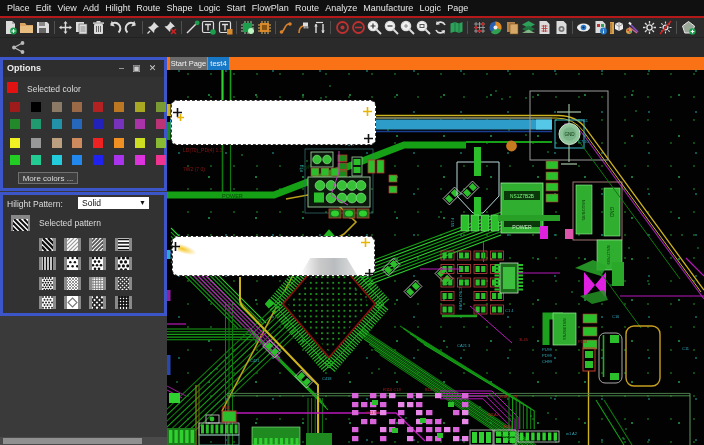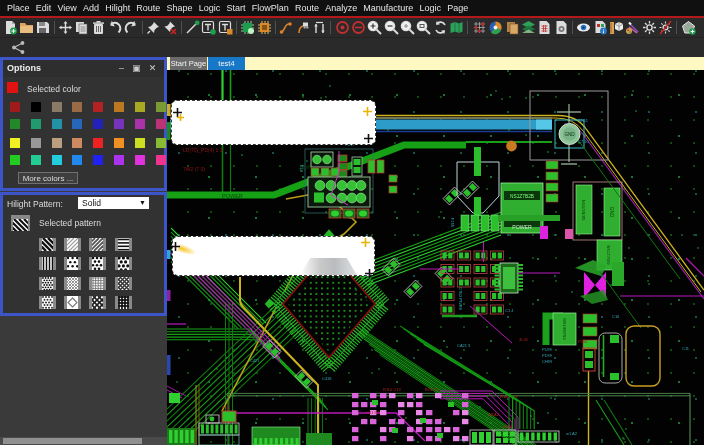--- a/index.html
+++ b/index.html
@@ -24,24 +24,24 @@
 #dd{position:absolute;left:75px;top:2px;width:71px;height:12px;background:#fff;color:#111;font-size:8.5px;line-height:12px;padding-left:4px}
 #dda{position:absolute;right:1px;top:1px;width:11px;height:10px;background:#fff;color:#111;font-size:7px;text-align:center;line-height:10px}
 #selpat{position:absolute;left:8px;top:20px;width:19px;height:16px;background:#888;padding:2px}
 .pcell{position:absolute;width:17px;height:13px;background:#8a8a8a;text-align:center}
 .pcell svg{display:block;margin:0 auto}
 #dockfill{position:absolute;left:0;top:259px;width:167px;height:121px;background:#3a3a3a}
 #hscroll{position:absolute;left:0;top:380px;width:167px;height:8px;background:#4a4a4a}
 #hthumb{position:absolute;left:3px;top:1px;width:139px;height:6px;background:#909090}
 #canvas{position:absolute;left:167px;top:57px;width:537px;height:388px;overflow:hidden;background:#020202}
 #pcb{position:absolute;left:-167px;top:-57px}
-#tabbar{position:absolute;left:0;top:0;width:537px;height:13px;background:#fef9c3;font-size:8px}
+#tabbar{position:absolute;left:0;top:0;width:537px;height:13px;background:#f97316;font-size:8px}
 .tab{position:absolute;top:0;height:13px;line-height:13px;text-align:center;color:#f2f2f2;white-space:nowrap;font-size:7.5px;overflow:hidden}
 #tab1{left:3px;width:37px;background:#6a6a6a}
-#tab2{left:41px;width:37px;background:#1878c8}
+#tab2{left:41px;width:21px;background:#1878c8}
 .wbox{position:absolute;background:#fff;border:1.3px dashed #3a3a3a;border-radius:6px}
 #smudge{position:absolute;left:127px;top:21px;width:57px;height:17px;background:linear-gradient(90deg,#fff, #c9c9c9 35%, #b9bcbe 60%, #dfe1e2);clip-path:polygon(0 100%,18% 0,82% 0,100% 100%)}
 #comet{position:absolute;left:5px;top:9px;width:19px;height:9px;background:radial-gradient(ellipse at 20% 50%, #f4c520, #f4c52000 70%);transform:rotate(18deg)}
 </style></head><body>
 <div id="app">
   <div style="position:absolute;left:0;top:0;width:704px;height:1px;background:#3c3c3c"></div>
   <div id="menubar"><span>Place</span><span>Edit</span><span>View</span><span>Add</span><span>Hilight</span><span>Route</span><span>Shape</span><span>Logic</span><span>Start</span><span>FlowPlan</span><span>Route</span><span>Analyze</span><span>Manufacture</span><span>Logic</span><span>Page</span></div>
   <div id="redline"></div>
   <div id="tb1">
       <svg class="ic" width="15" height="15" viewBox="0 0 15 15">

